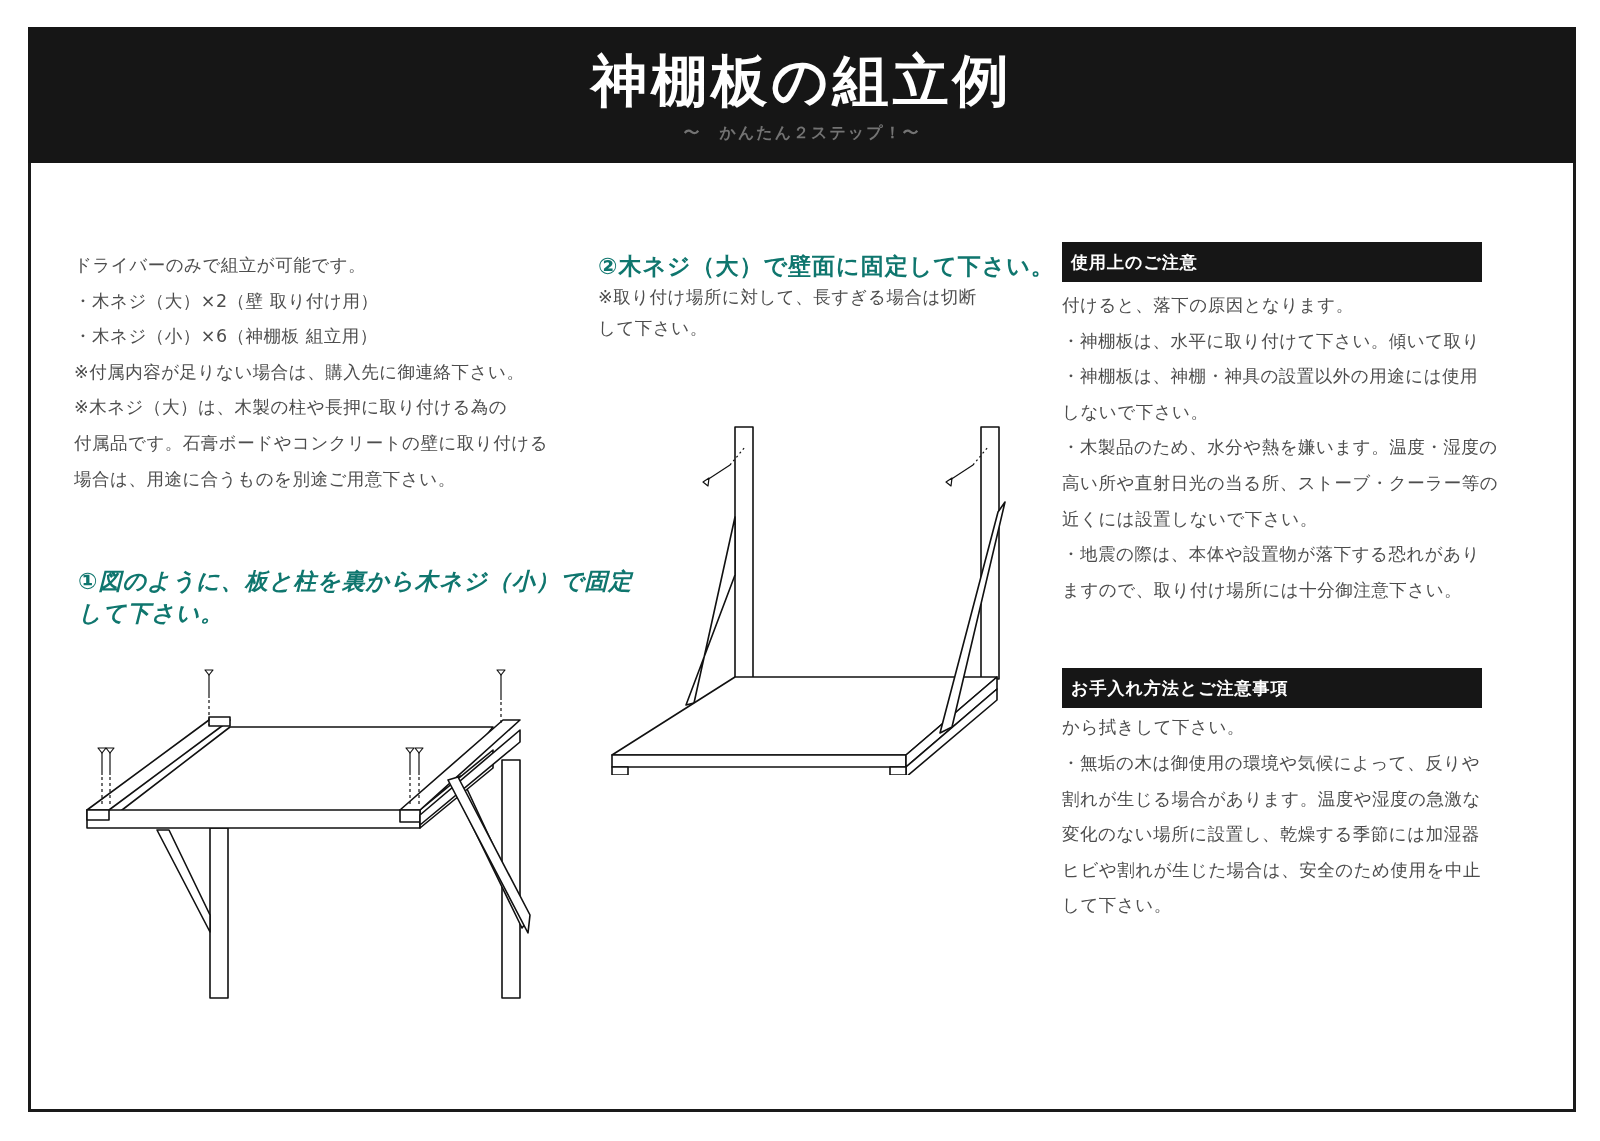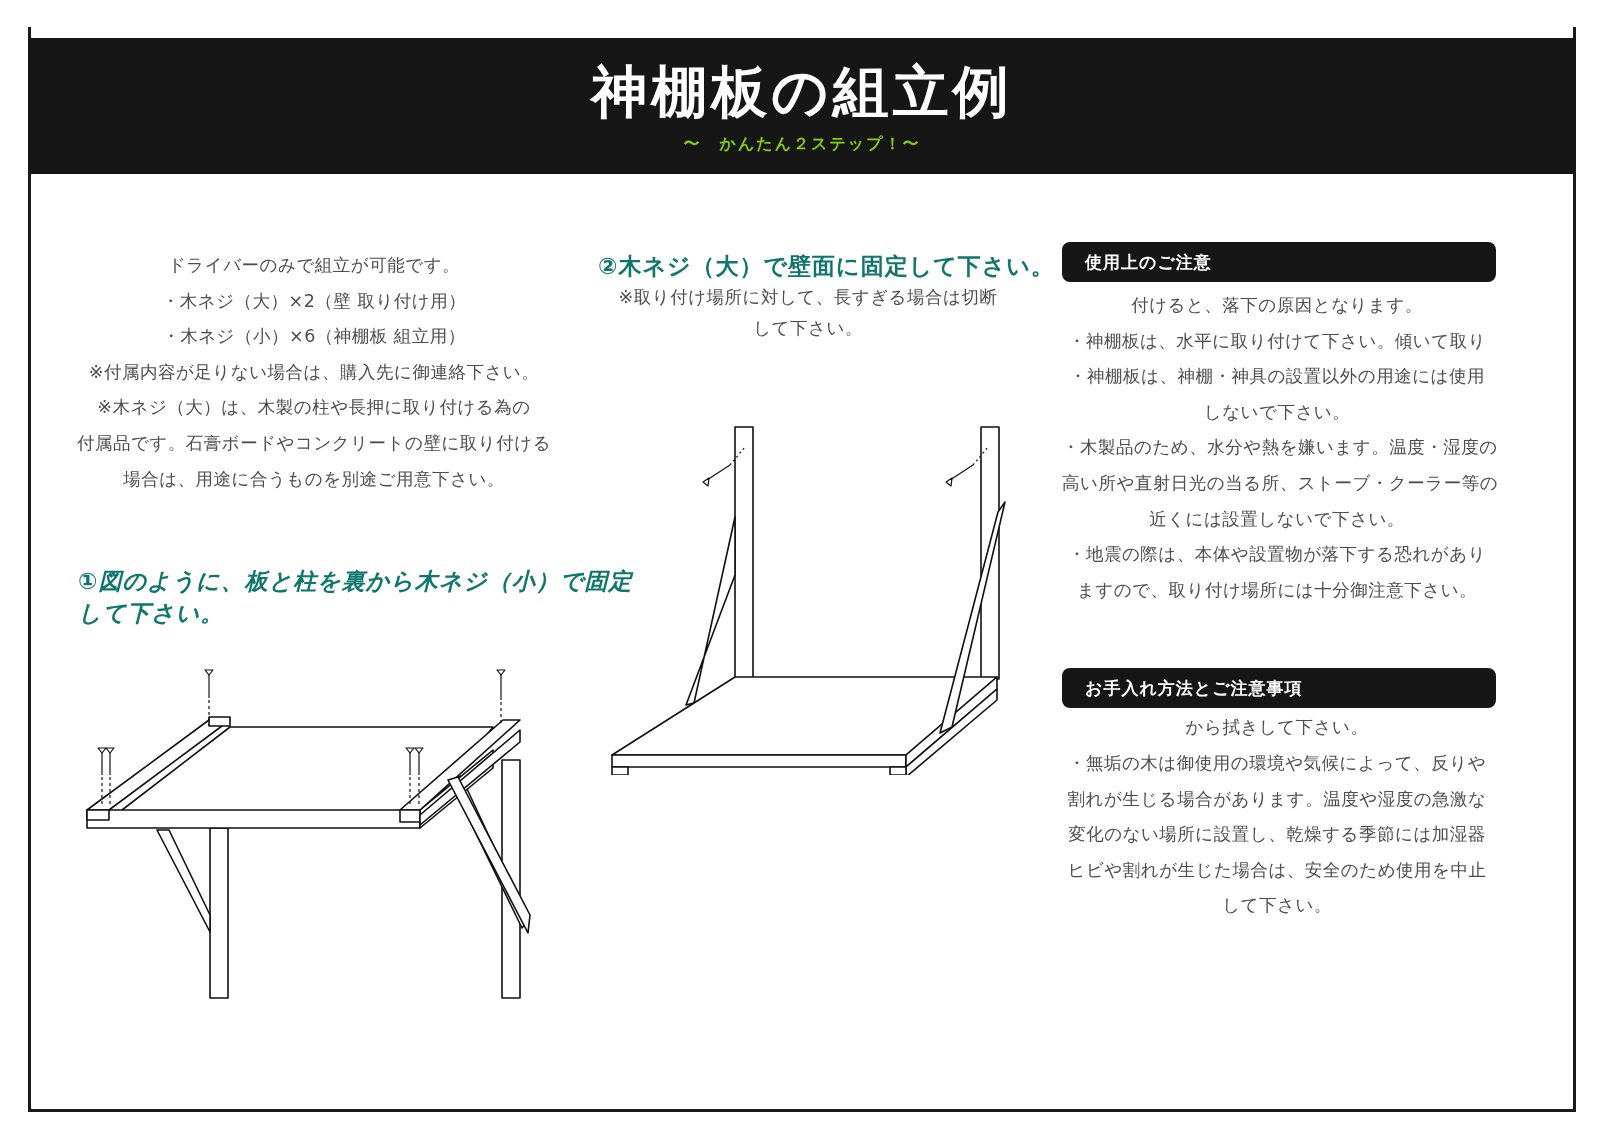--- a/index.html
+++ b/index.html
@@ -1,33 +1,33 @@
 <!DOCTYPE html>
 <html><head>
 <meta charset="utf-8">
 <style>
   html, body { margin:0; padding:0; background:#ffffff; }
   body { width:1600px; height:1141px; position:relative; overflow:hidden;
          font-family:"DejaVu Sans","Liberation Sans",sans-serif; }
   .frame { position:absolute; left:28px; top:27px; width:1542px; height:1082px;
            border:3px solid #1a1a1a; border-top:none; box-sizing:content-box; }
-  .header { position:absolute; left:28px; top:38px; width:1548px; height:136px; background:#161616; }
+  .header { position:absolute; left:28px; top:27px; width:1548px; height:136px; background:#161616; }
   .title { position:absolute; left:0; right:0; top:22px; text-align:center; color:#ffffff;
            font-size:56px; font-weight:bold; letter-spacing:4px; line-height:64px; }
-  .subtitle { position:absolute; left:0; right:0; top:96px; text-align:center; color:#84cc16;
+  .subtitle { position:absolute; left:0; right:0; top:96px; text-align:center; color:#737373;
               font-size:16px; font-weight:bold; letter-spacing:2px; }
   .body-text { color:#4d4d4d; font-size:17.5px; line-height:35.6px; letter-spacing:0.5px; }
   .col-left { position:absolute; left:74px; top:248px; width:480px; }
   .col-mid  { position:absolute; left:598px; top:250px; width:420px; }
   .col-right{ position:absolute; left:1062px; top:242px; width:430px; }
-  .line { white-space:nowrap; display:block;text-align:center; }
+  .line { white-space:nowrap; display:block; }
   .step-title { color:#0f766e; font-weight:bold; font-size:23px; line-height:32px; letter-spacing:1px; white-space:nowrap; display:block; }
   .step1 { position:absolute; left:78px; top:565px; width:480px;font-style:italic; }
   .section-head { background:#161616; color:#fff; font-weight:bold; font-size:17px; height:40px;
-                  line-height:40px; padding-left:23px; letter-spacing:1px; width:411px;border-radius:8px; }
+                  line-height:40px; padding-left:9px; letter-spacing:1px; width:411px; }
   .section-block { margin-top:6px; }
   .illu { position:absolute; }
 </style>
 </head>
 <body>
 
 <div class="frame"></div>
 
 <div class="header">
   <div class="title">神棚板の組立例</div>

